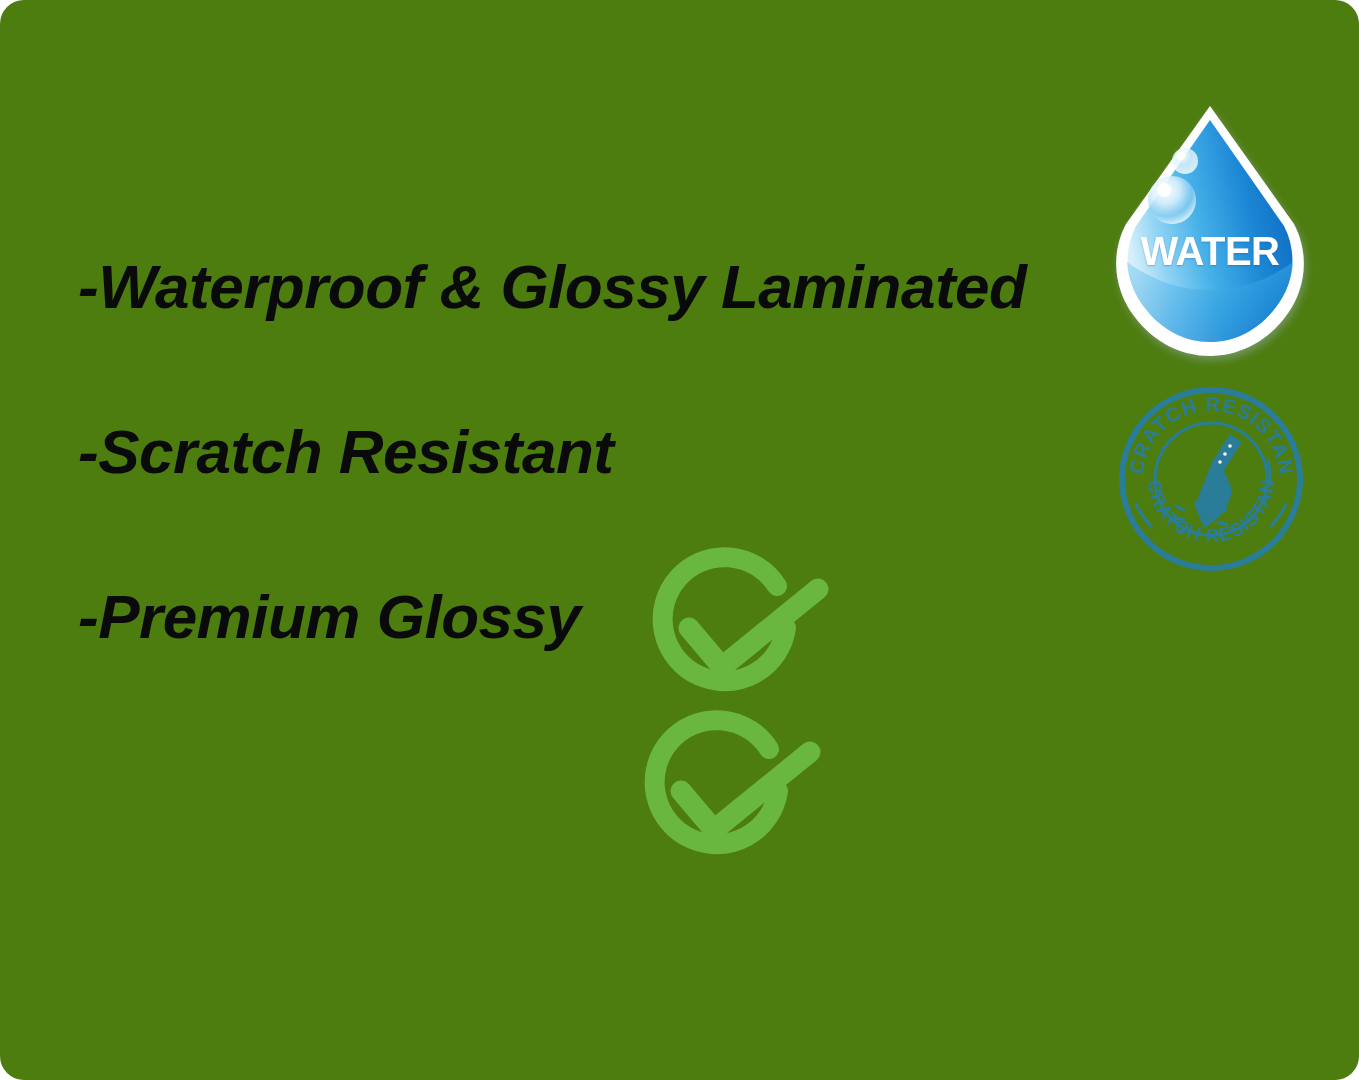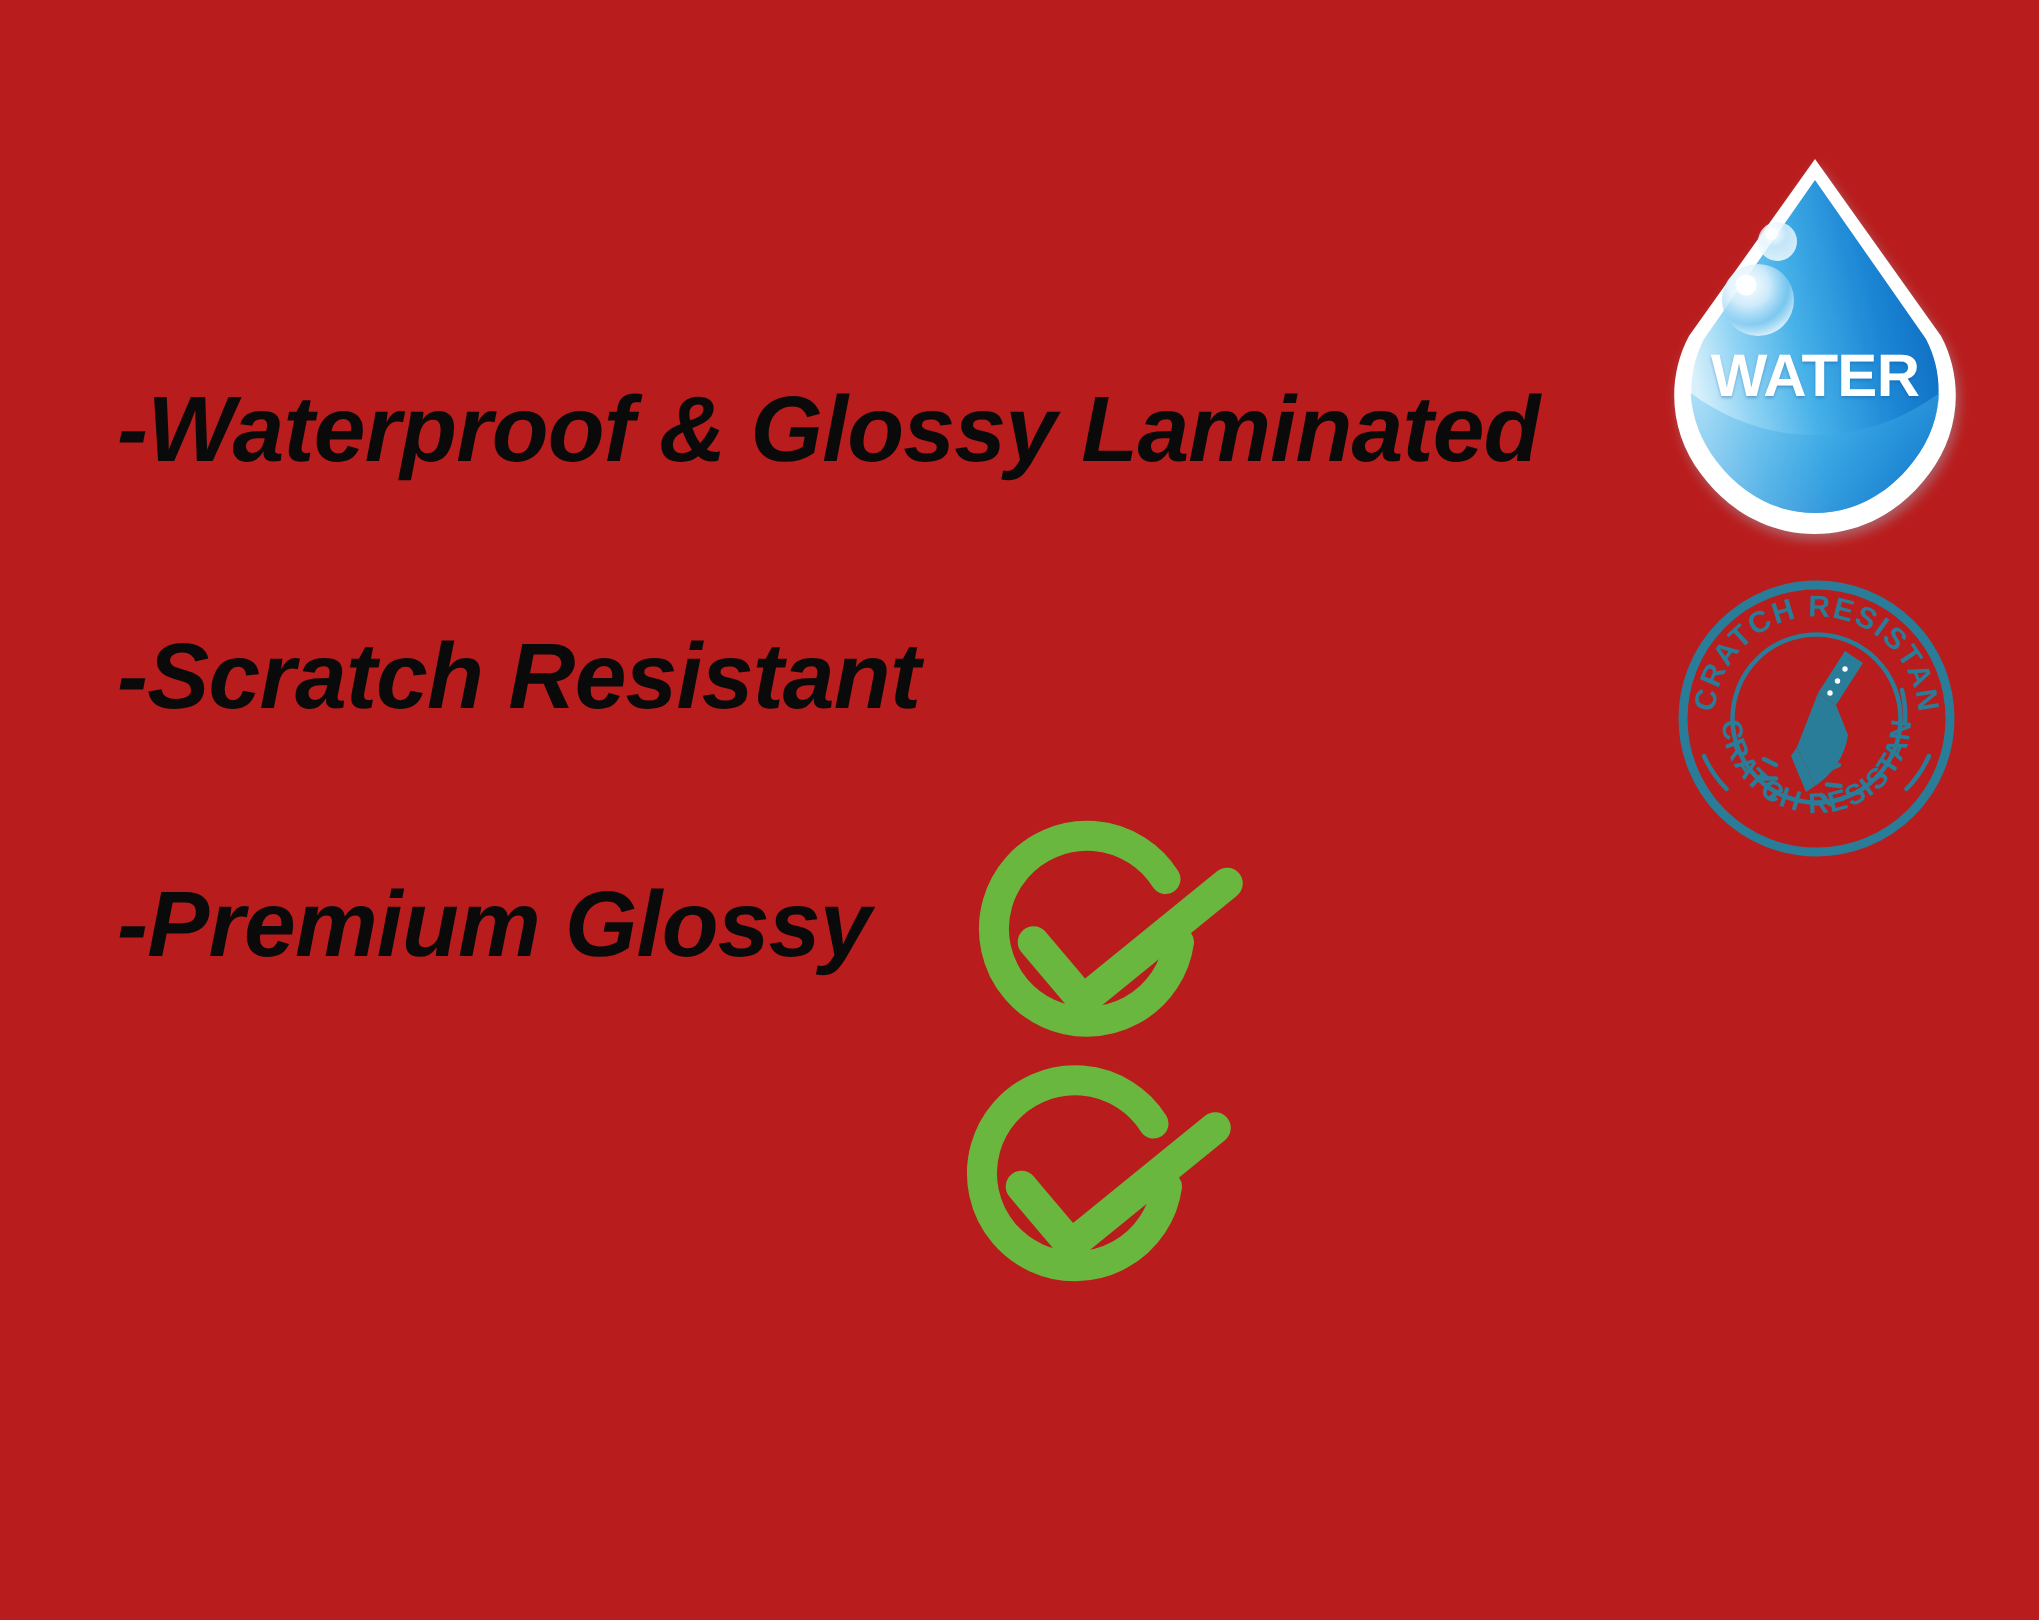--- a/index.html
+++ b/index.html
@@ -12,21 +12,22 @@
     height: 1080px;
     position: relative;
     overflow: hidden;
     font-family: "Liberation Sans", sans-serif;
   }
 
   #canvas {
     position: relative;
     width: 1359px;
     height: 1080px;
-    background: #b91c1c;
+    background: #4d7c0f;
+    border-radius: 24px;
   }
 
   
   .feature-list {
     position: absolute;
     left: 78px;
     top: 256px;
     width: 1020px;
   }
   .feature-line {

